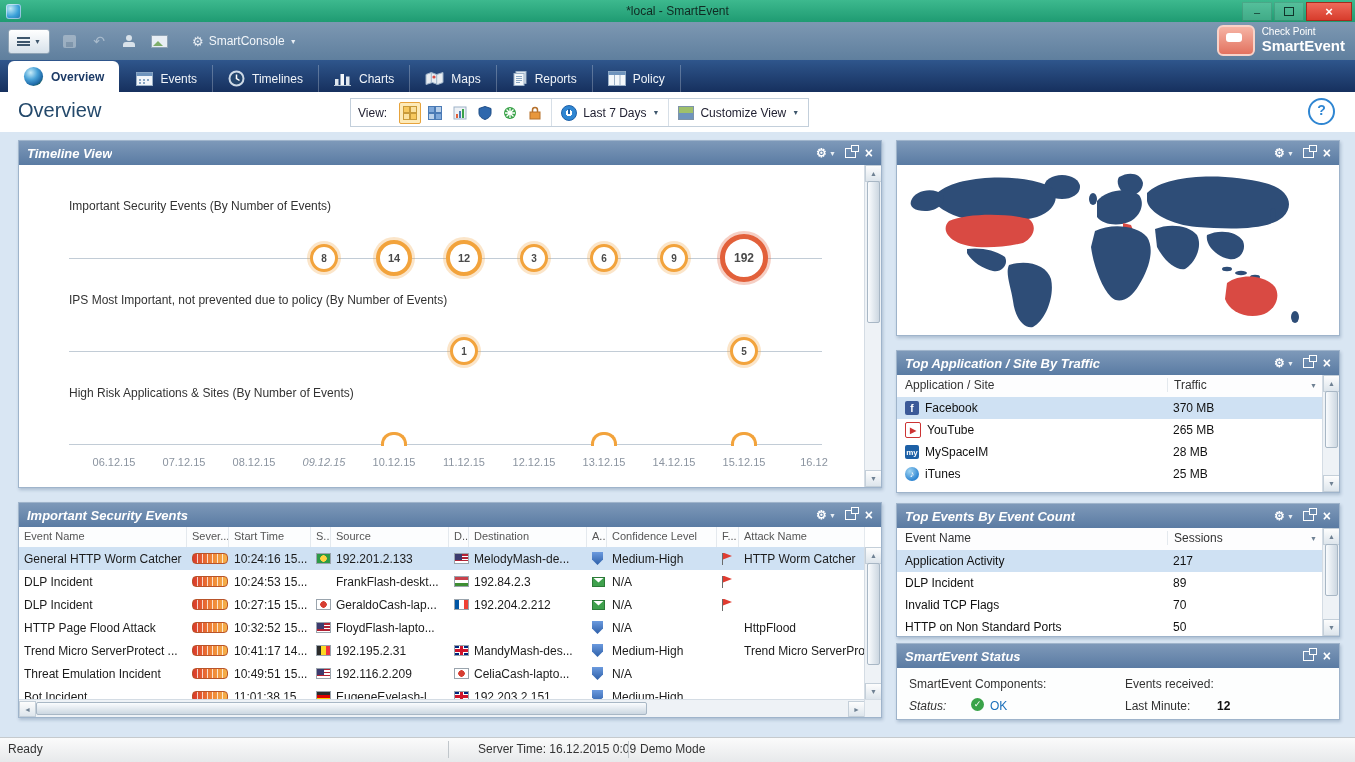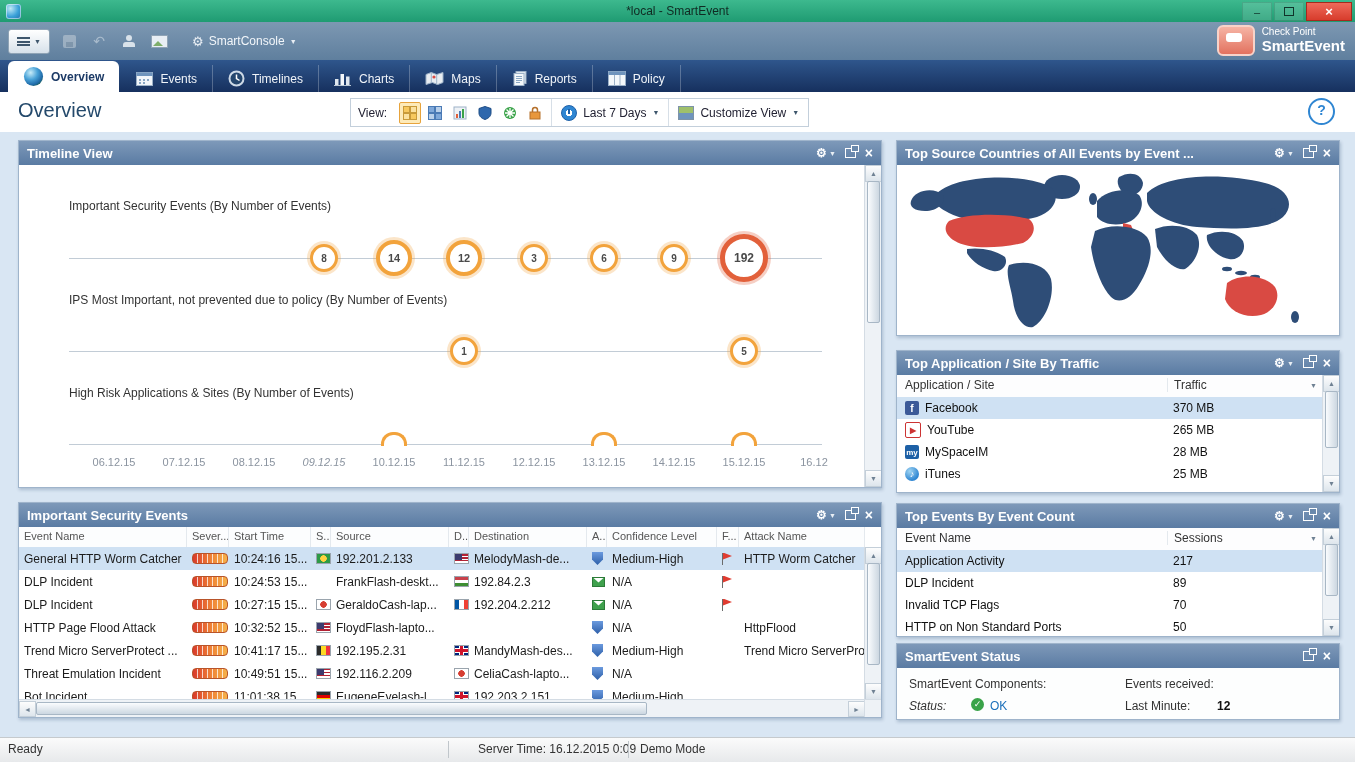--- a/index.html
+++ b/index.html
@@ -56,21 +56,21 @@
   .vw-btn:last-child{border-right:none;}
   .i-clock{width:14px;height:14px;border-radius:50%;background:radial-gradient(#fff 0 34%,#2f86d2 35%);border:1px solid #1b5fa8;position:relative;}
   .i-clock::after{content:"";position:absolute;left:6px;top:3px;width:2px;height:5px;background:#1b5fa8;}
   .i-cust{width:14px;height:12px;background:linear-gradient(#9fc06b 50%,#6f94bd 50%);border:1px solid #7d93a8;}
   .help-btn{position:absolute;right:20px;top:6px;width:23px;height:23px;border-radius:50%;background:#fff;border:2px solid #2f86d2;color:#2f86d2;font-weight:bold;font-size:14px;line-height:20px;text-align:center;}
 
   
   .content{position:absolute;top:132px;left:0;right:0;bottom:24px;background:#d9e6f3;}
   .panel{position:absolute;background:#fff;border:1px solid #9fb4cb;box-shadow:1px 2px 3px rgba(40,70,110,.25);display:flex;flex-direction:column;}
   .panel-header{height:24px;flex:0 0 24px;background:linear-gradient(#7e99b9,#5a7ba3);color:#fff;display:flex;align-items:center;padding:0 8px;font-size:13px;font-weight:bold;white-space:nowrap;overflow:hidden;}
-  .panel-title{overflow:hidden;text-overflow:ellipsis;}
+  .panel-title{overflow:hidden;text-overflow:ellipsis;font-style:italic;}
   .panel-tools{margin-left:auto;display:flex;gap:9px;align-items:center;flex:0 0 auto;padding-left:8px;}
   .pt-gear{font-size:12px;color:#fff;display:flex;align-items:center;gap:2px;cursor:default;}
   .pt-pop{width:9px;height:8px;border:1px solid #fff;position:relative;cursor:default;}
   .pt-pop::after{content:"";position:absolute;right:-4px;top:-4px;width:6px;height:5px;border:1px solid #fff;background:#6a89ac;}
   .pt-close{font-size:14px;font-weight:bold;color:#fff;line-height:1;cursor:default;}
   .panel-body{flex:1;position:relative;overflow:hidden;background:#fff;}
 
   #p-timeline{left:18px;top:8px;width:862px;height:346px;}
   #p-events{left:18px;top:370px;width:862px;height:214px;}
   #p-map{left:896px;top:8px;width:442px;height:194px;}
@@ -481,21 +481,21 @@
               </div>
               <div class="ev-cell" style="width: 110px;">N/A</div>
               <div class="ev-cell" style="width: 22px;"></div>
               <div class="ev-cell" style="width: 126px;">HttpFlood</div>
             </div>
             <div class="ev-row">
               <div class="ev-cell" style="width: 168px;">Trend Micro ServerProtect ...</div>
               <div class="ev-cell" style="width: 42px;">
                 <span class="sev"></span>
               </div>
-              <div class="ev-cell" style="width: 82px;">10:41:17 15...</div>
+              <div class="ev-cell" style="width: 82px;">10:41:17 14...</div>
               <div class="ev-cell" style="width: 20px;">
                 <span class="flag f-be"></span>
               </div>
               <div class="ev-cell" style="width: 118px;">192.195.2.31</div>
               <div class="ev-cell" style="width: 20px;">
                 <span class="flag f-uk"></span>
               </div>
               <div class="ev-cell" style="width: 118px;">MandyMash-des...</div>
               <div class="ev-cell" style="width: 20px;">
                 <span class="icon-shield"></span>
@@ -556,21 +556,20 @@
           <span class="hs-btn left">◄</span>
           <span class="hs-btn right">►</span>
           <span class="hs-thumb"></span>
         </div>
         <div class="sb-corner"></div>
       </div>
     </div>
 
     <div class="panel" id="p-map">
       <div class="panel-header">
-        <span class="panel-title">Top Source Countries of All Events by Event ...</span>
         <span class="panel-tools">
           <span class="pt-gear">⚙<i class="caret light">▼</i></span>
           <span class="pt-pop"></span>
           <span class="pt-close">×</span>
         </span>
       </div>
       <div class="panel-body">
         <svg width="440" height="168" viewBox="0 0 440 168">
           <ellipse class="land" cx="165" cy="22" rx="18" ry="12" fill="#2e4d77"></ellipse>
           <path class="land" d="M40,28 C60,10 120,8 150,20 C165,28 160,45 140,52 C110,60 70,58 52,48 C40,42 34,36 40,28 Z" fill="#2e4d77"></path>

